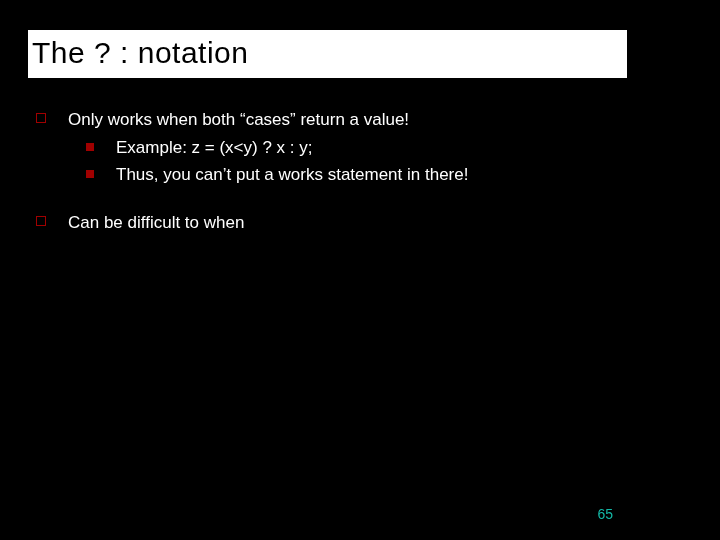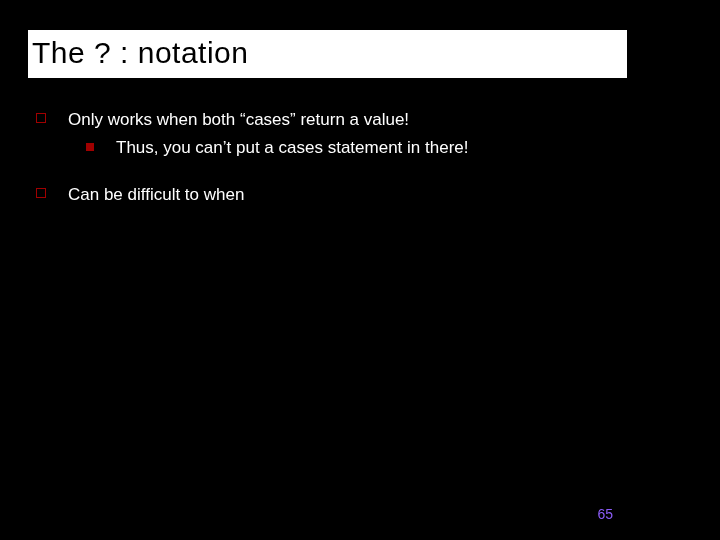--- a/index.html
+++ b/index.html
@@ -65,21 +65,21 @@
     background: #a00000;
     margin-top: 8px;
     margin-right: 22px;
   }
   .lvl2 > .content { flex: 1 1 auto; }
   .pagenum {
     position: absolute;
     right: 34px;
     bottom: 18px;
     font-size: 14px;
-    color: #8b5cf6;
+    color: #14b8a6;
     font-weight: 400;
   }
 </style>
 </head>
 <body>
 
 <div class="slide">
 
   <div class="title-block">
     <h1>The ? : notation</h1>
@@ -87,21 +87,25 @@
   <div class="rule"></div>
 
   <div class="body">
 
     <div class="lvl1">
       <span class="bullet"></span>
       <div class="content">
         <div>Only works when both “cases” return a value!</div>
         <div class="lvl2">
           <span class="bullet"></span>
-          <div class="content">Thus, you can’t put a cases statement in there!</div>
+          <div class="content">Example: z = (x&lt;y) ? x : y;</div>
+        </div>
+        <div class="lvl2">
+          <span class="bullet"></span>
+          <div class="content">Thus, you can’t put a works statement in there!</div>
         </div>
       </div>
     </div>
 
     <div class="lvl1">
       <span class="bullet"></span>
       <div class="content">
         <div>Can be difficult to when</div>
       </div>
     </div>

